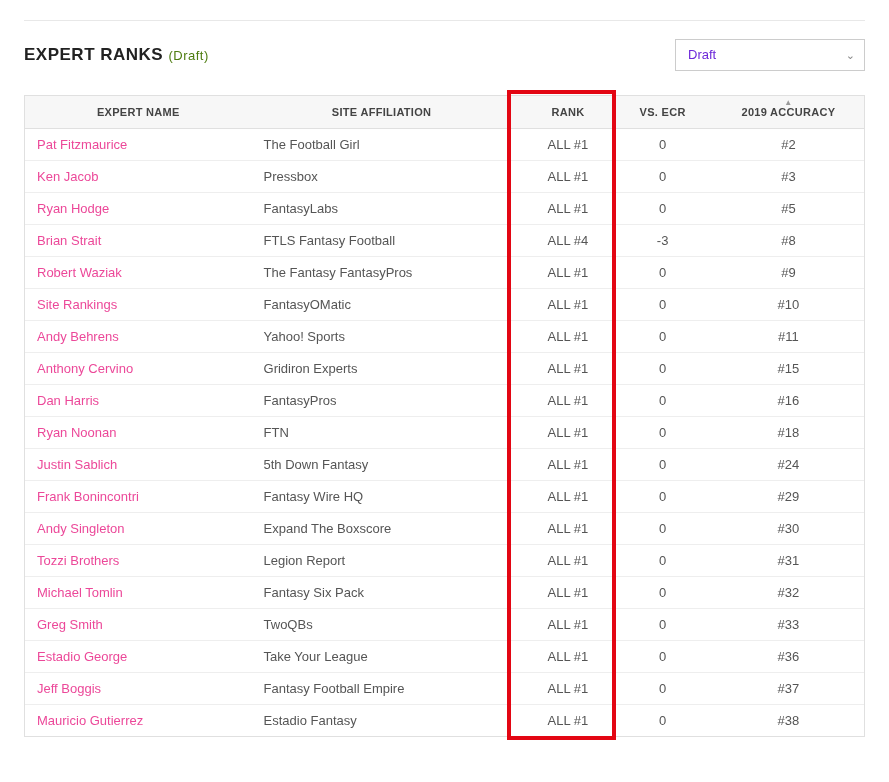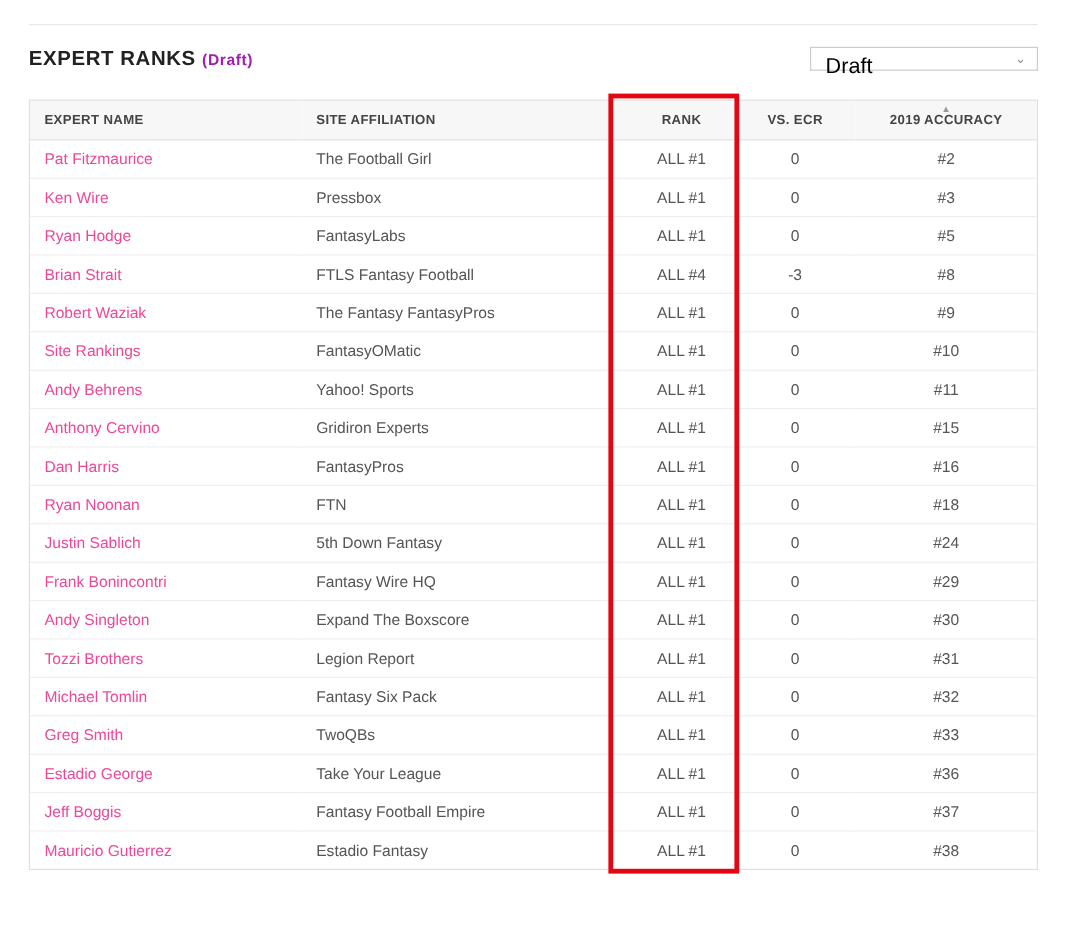--- a/index.html
+++ b/index.html
@@ -20,36 +20,36 @@
     align-items: center;
     margin-bottom: 24px;
   }
   .title {
     font-size: 17px;
     font-weight: 700;
     letter-spacing: 0.5px;
     color: #222;
   }
   .title .sub {
-    font-weight: 700;
-    font-size: 13px;
-    color: #a21caf;
+    font-weight: 400;
+    font-size: 13px;
+    color: #4d7c0f;
   }
   .select-wrap {
     position: relative;
     width: 190px;
   }
   .select {
     width: 100%;
-    height: 20px;
+    height: 32px;
     border: 1px solid #ccc;
     background: #fff;
     padding: 0 30px 0 12px;
-    font-size: 18px;
-    color: #000000;
+    font-size: 13px;
+    color: #6d28d9;
     line-height: 30px;
     cursor: pointer;
   }
   .chevron {
     position: absolute;
     right: 10px;
     top: 50%;
     transform: translateY(-50%);
     pointer-events: none;
     color: #888;
@@ -63,21 +63,21 @@
     width: 100%;
     border-collapse: collapse;
     table-layout: fixed;
   }
   thead th {
     background: #f7f7f7;
     color: #444;
     font-size: 11px;
     font-weight: 700;
     letter-spacing: 0.3px;
-    text-align: left;
+    text-align: center;
     padding: 10px 12px;
     border-bottom: 1px solid #e0e0e0;
     position: relative;
   }
   thead th .sort-up {
     position: absolute;
     left: 50%;
     transform: translateX(-50%);
     top: 2px;
     font-size: 8px;
@@ -153,21 +153,21 @@
     </thead>
     <tbody id="rows-body">
         <tr>
           <td class="col-name"><a href="#">Pat Fitzmaurice</a></td>
           <td class="col-site">The Football Girl</td>
           <td class="col-rank center">ALL #1</td>
           <td class="col-vs center">0</td>
           <td class="col-acc center">#2</td>
         </tr>
         <tr>
-          <td class="col-name"><a href="#">Ken Wire</a></td>
+          <td class="col-name"><a href="#">Ken Jacob</a></td>
           <td class="col-site">Pressbox</td>
           <td class="col-rank center">ALL #1</td>
           <td class="col-vs center">0</td>
           <td class="col-acc center">#3</td>
         </tr>
         <tr>
           <td class="col-name"><a href="#">Ryan Hodge</a></td>
           <td class="col-site">FantasyLabs</td>
           <td class="col-rank center">ALL #1</td>
           <td class="col-vs center">0</td>

